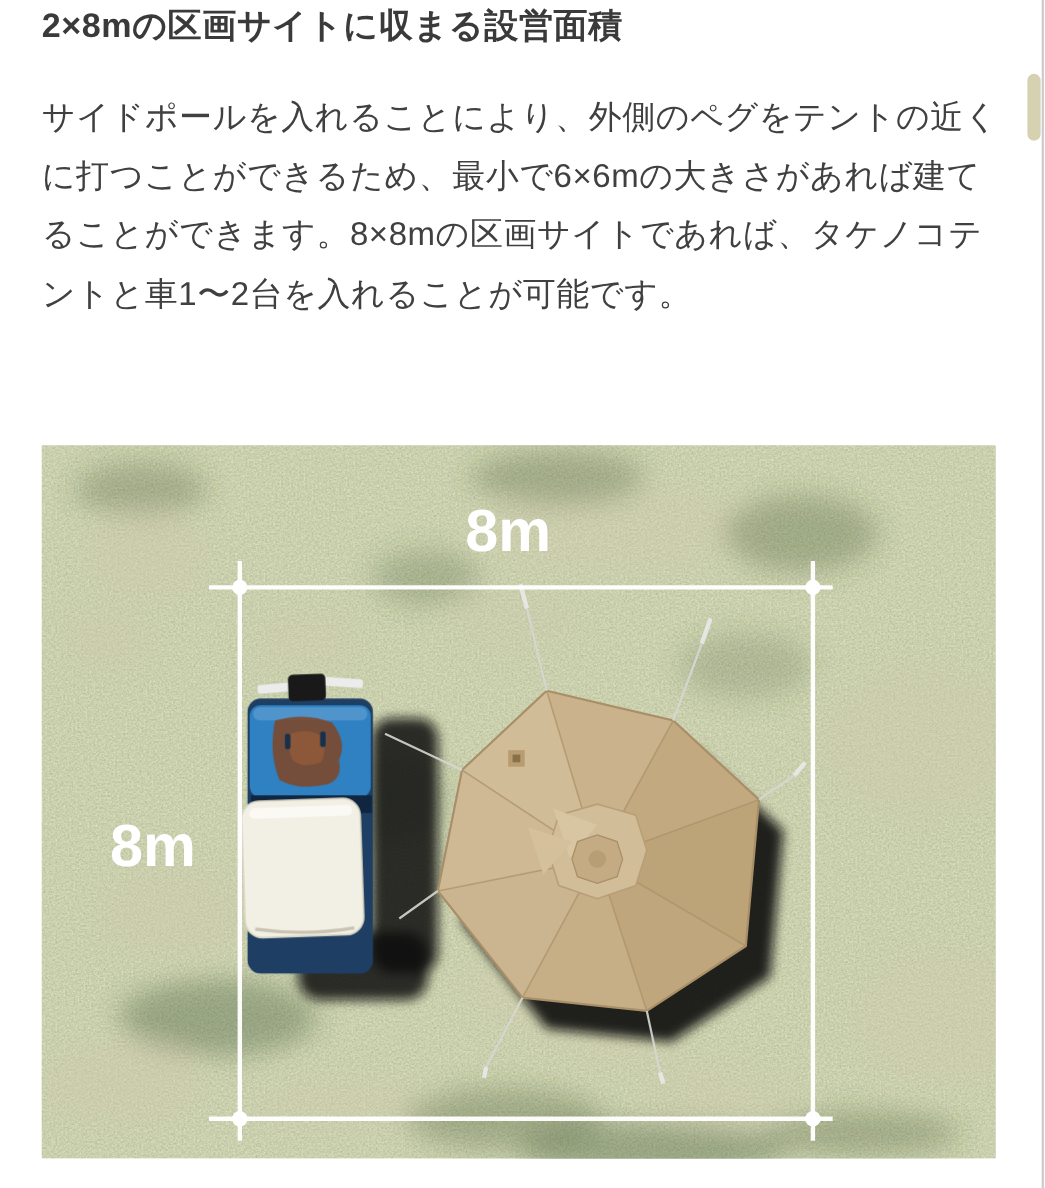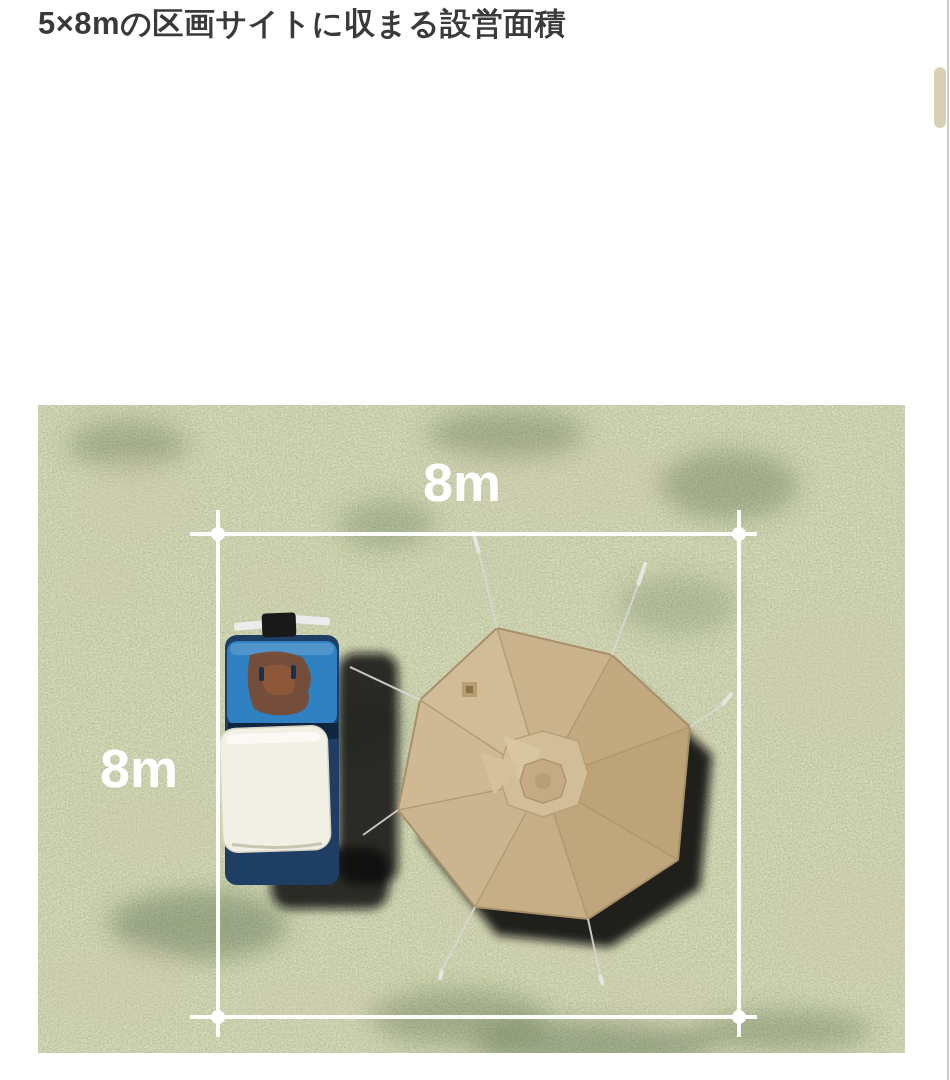--- a/index.html
+++ b/index.html
@@ -15,23 +15,24 @@
                 border-radius:6px;background:#d6d1b1;}
   .page-edge{position:absolute;left:947px;top:0;width:2px;height:1080px;background:#cbcbcb;}
   .dim-label{font-family:"Liberation Sans","DejaVu Sans",sans-serif;font-weight:bold;
              font-size:54px;fill:#ffffff;}
 </style>
 </head>
 <body>
 
 <div class="page">
 
-  <h1 class="heading">5×8mの区画サイトに収まる設営面積</h1>
+  <h1 class="heading">2×8mの区画サイトに収まる設営面積</h1>
 
   <div class="body-text">
+    <div>サイドポールを入れることにより、外側のペグをテントの近くに打つことができるため、最小で6×6mの大きさがあれば建てることができます。8×8mの区画サイトであれば、タケノコテントと車1〜2台を入れることが可能です。</div>
   </div>
 
   <div class="photo-wrap">
     <svg width="867" height="648" viewBox="0 0 867 648" xmlns="http://www.w3.org/2000/svg">
       <defs>
         <filter id="grain" x="-5%" y="-5%" width="110%" height="110%">
           <feTurbulence type="fractalNoise" baseFrequency="0.55" numOctaves="3" seed="11" result="n"></feTurbulence>
           <feColorMatrix in="n" type="matrix" values="0.28 0.10 0 0 0.40
                     0.30 0.12 0 0 0.42
                     0.20 0.08 0 0 0.28

